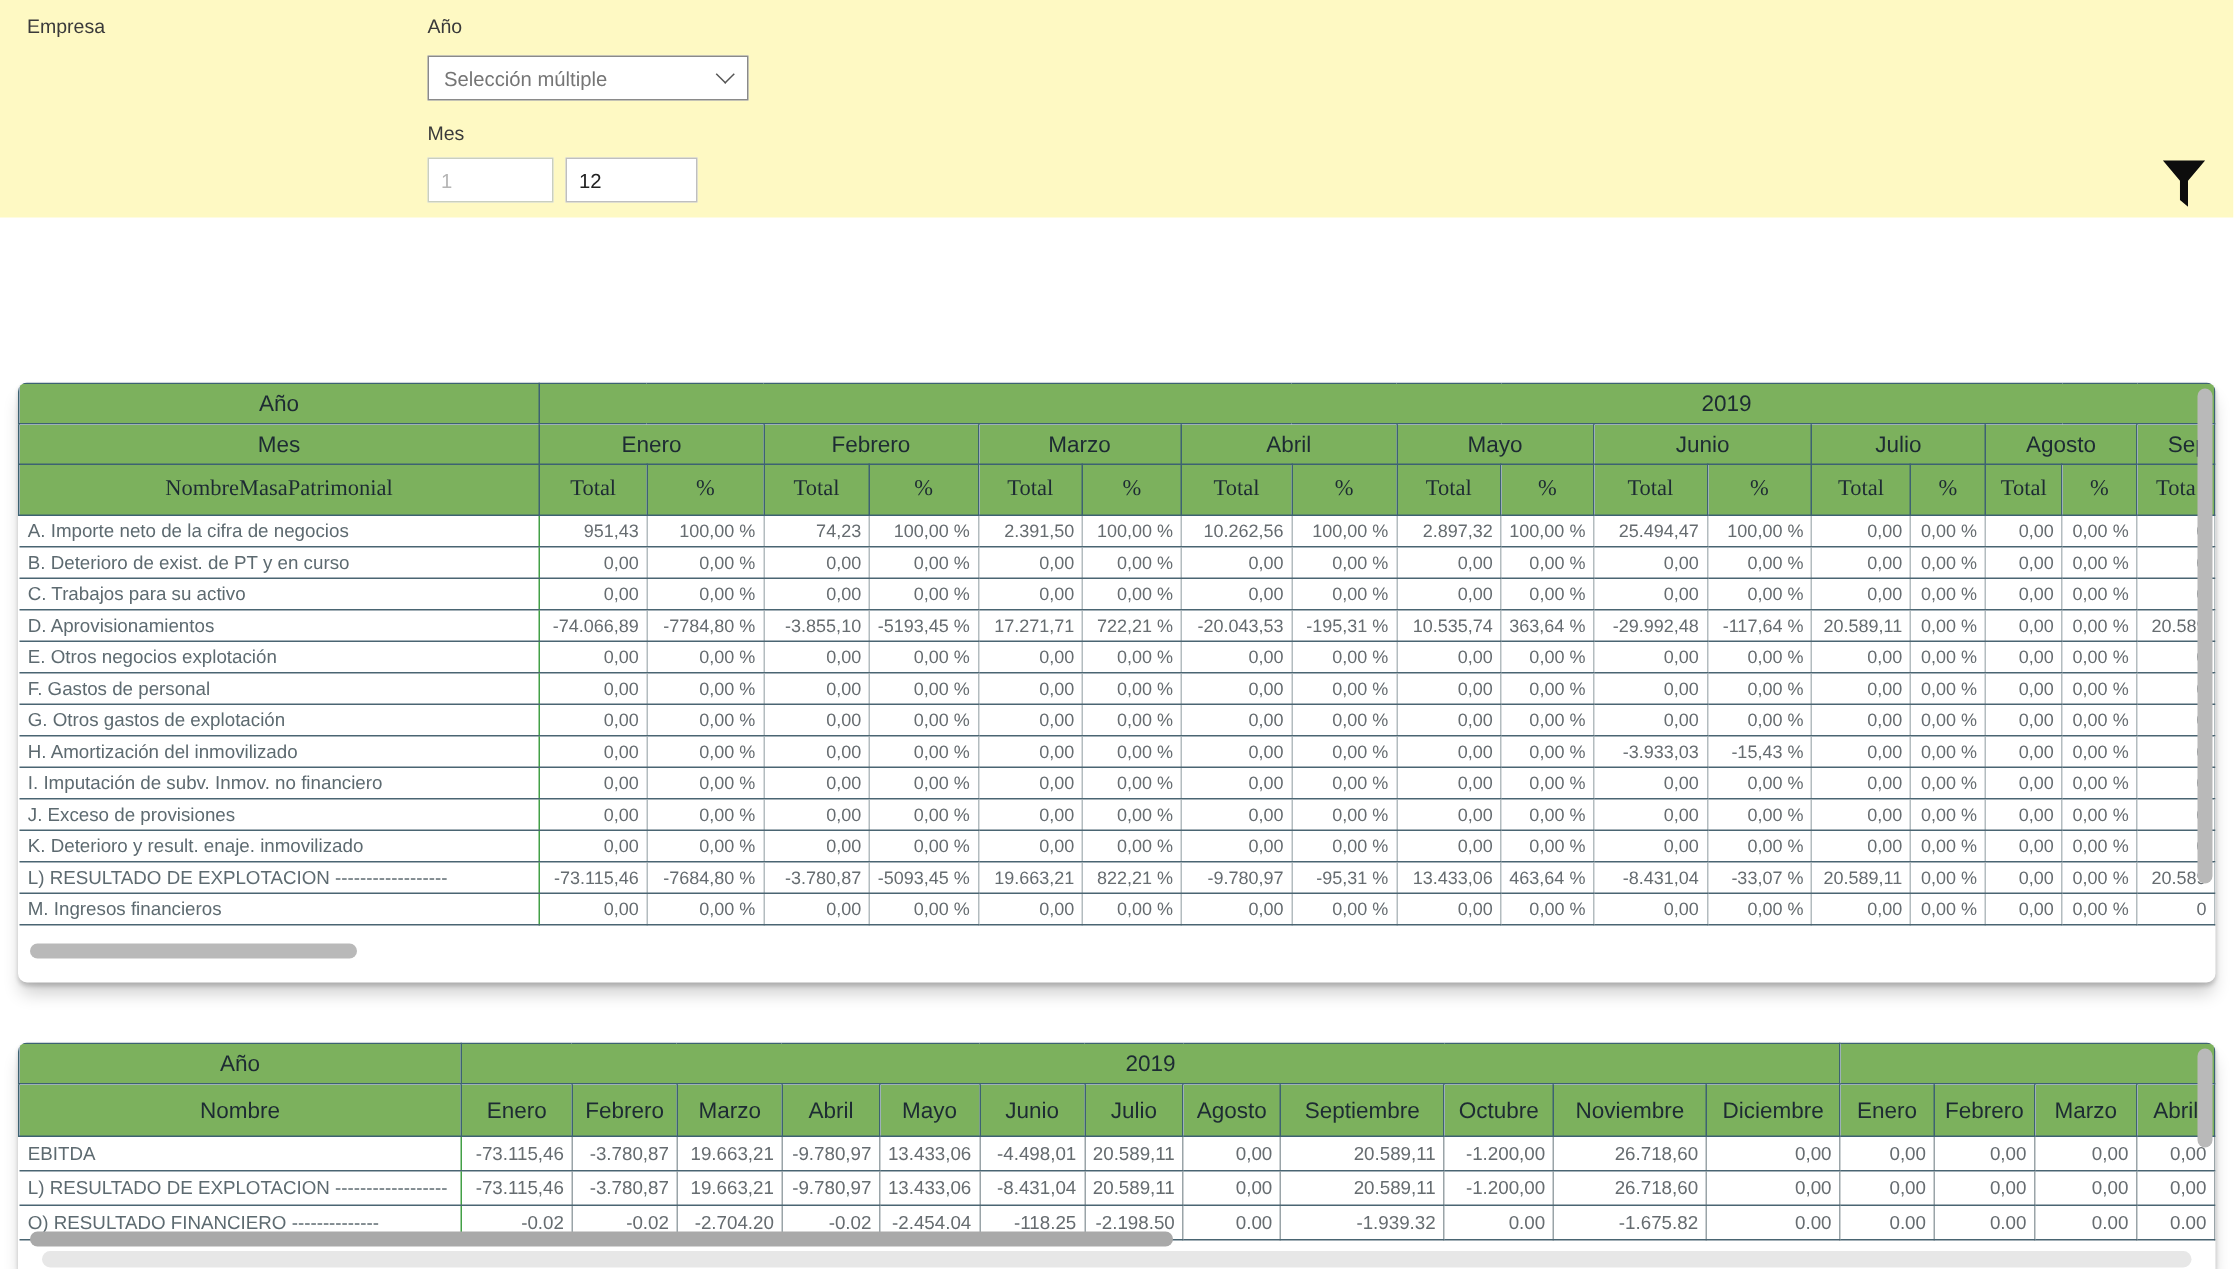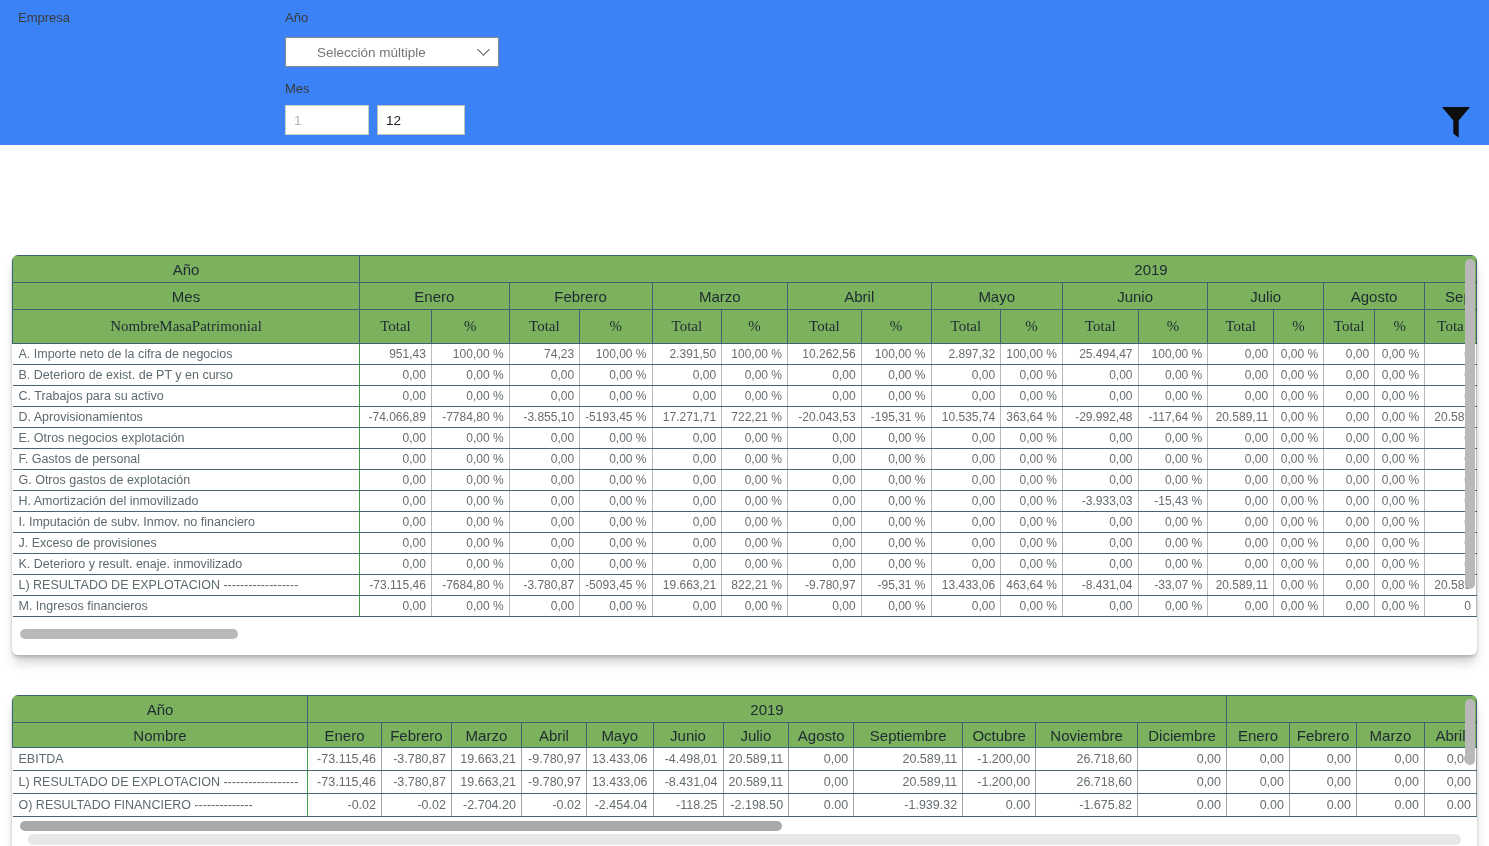--- a/index.html
+++ b/index.html
@@ -3,30 +3,30 @@
 <meta charset="utf-8">
 <style>
   * { box-sizing: border-box; margin: 0; padding: 0; }
   body {
     width: 1489px; height: 846px; position: relative; overflow: hidden;
     background: #fff; font-family: "Liberation Sans", sans-serif;
   }
   
   .filter-bar {
     position: absolute; left: 0; top: 0; width: 1489px; height: 145px;
-    background: #3b82f6;
+    background: #fef9c3;
   }
   .flabel { position: absolute; font-size: 13px; color: #3a3a3a; }
   .dropdown {
     position: absolute; height: 30px; background: #fff; border: 1px solid #8a8a8a;
     display: flex; align-items: center; justify-content: space-between;
     padding: 0 10px; font-size: 13.5px; cursor: pointer;
   }
   .dd-value { color: #4a4a4a; white-space: nowrap; overflow: hidden; }
-  .dd-value.muted { color: #757575; margin-left: 21px; }
+  .dd-value.muted { color: #757575; }
   .chev {
     width: 9px; height: 9px; border-right: 1.4px solid #555; border-bottom: 1.4px solid #555;
     transform: rotate(45deg); margin-top: -5px; flex: 0 0 auto; margin-left: 8px;
   }
   .mes-input {
     position: absolute; height: 30px; background: #fff; border: 1px solid #c9cfc0;
     font-size: 13.5px; padding: 0 8px; color: #222; font-family: "Liberation Sans", sans-serif;
   }
   .mes-input::placeholder { color: #b5b5b5; }
   .mes-input.active { border-color: #bfbfbf; }
@@ -47,21 +47,21 @@
   th { font-weight: normal; }
   
   .hcell {
     background: #7cb15d; color: #1d2b33; font-size: 15px; text-align: center;
     border: 1px solid #3d6272; white-space: nowrap; overflow: hidden;
   }
   .hclip { text-align: left; padding-left: 20px; }
   tr.hr1 th { height: 27px; }
   tr.hr2 th { height: 27px; }
   tr.hr3 th { height: 34px; font-family: Liberation Serif, serif; }
-  #t2 tr.hr2 th { height: 25px; }
+  #t2 tr.hr2 th { height: 35px; }
   
   td.num {
     font-size: 12px; color: #666c70; text-align: right; padding: 0 5px;
     border-right: 1px solid #b3bcbf; border-bottom: 1px solid #4a6572;
     white-space: nowrap; overflow: hidden; height: 21px;
   }
   td.rlabel {
     font-size: 12.5px; color: #5d6a70; text-align: left; padding: 0 4px 0 6px;
     border-right: 1px solid #43a047; border-bottom: 1px solid #4a6572;
     white-space: nowrap; overflow: hidden; height: 21px;

